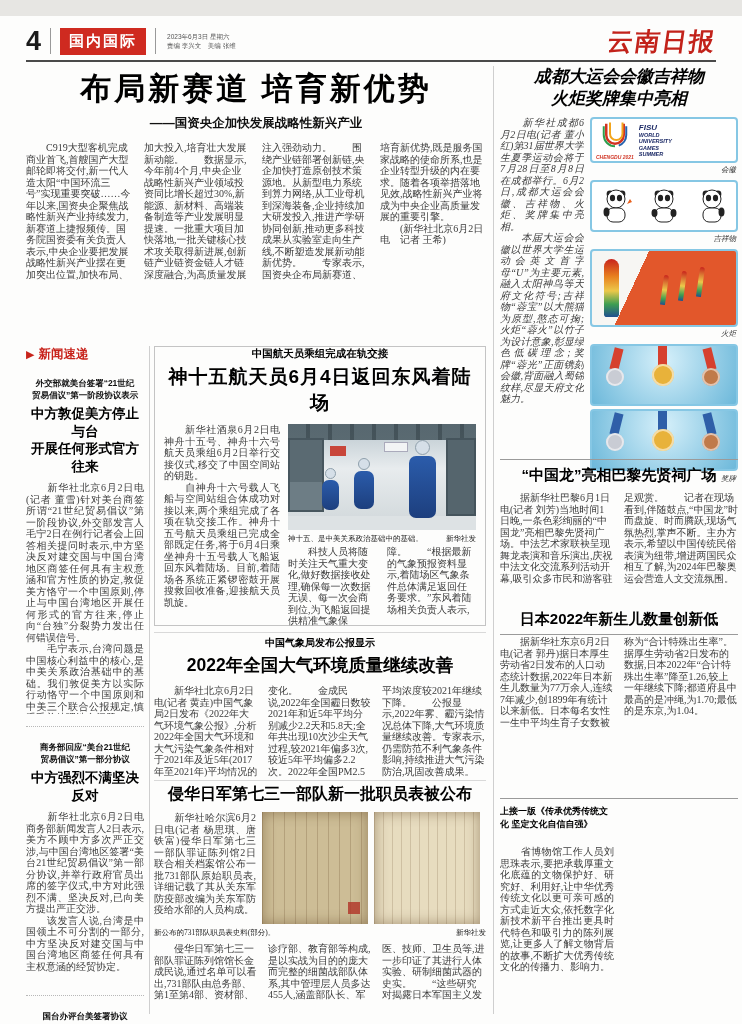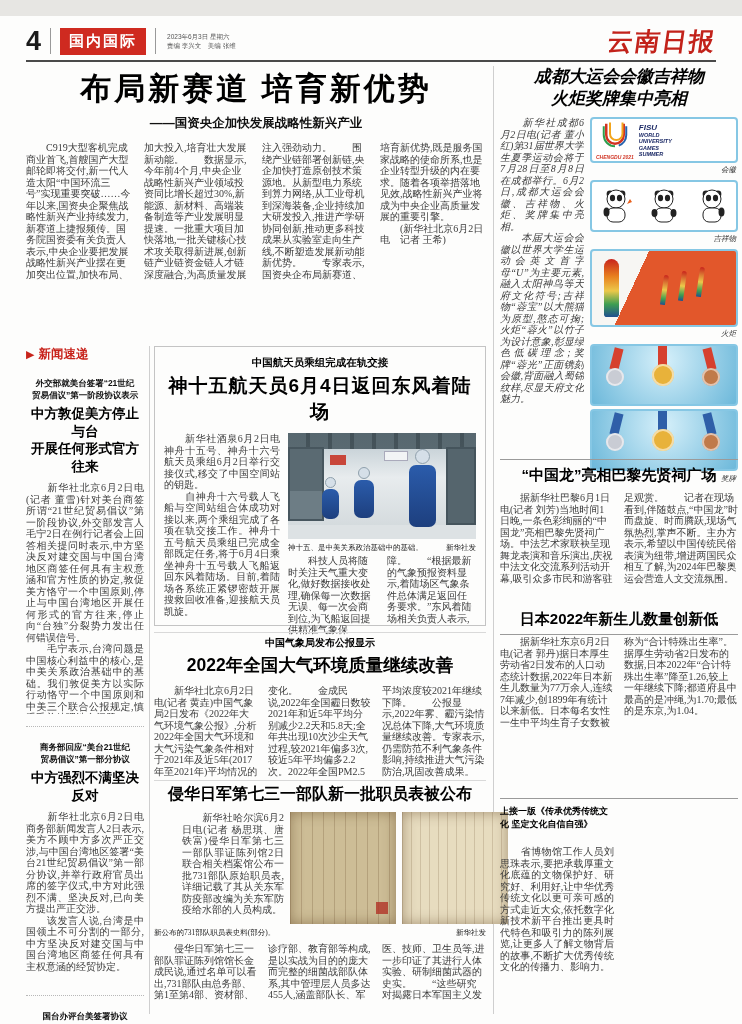--- a/index.html
+++ b/index.html
@@ -35,21 +35,21 @@
   .sidebar{position:absolute;left:26px;top:346px;width:118px;}
   .exp-head{display:flex;align-items:center;gap:4px;color:#c8241c;font-weight:bold;font-size:12.5px;}
   .exp-arrow{font-size:11px;}
   .sb-kicker{font-weight:bold;font-size:8.5px;line-height:12px;text-align:center;color:#111;margin-top:14px;}
   .sb-head{font-weight:bold;font-size:13.5px;line-height:17.5px;text-align:center;color:#000;margin-top:4px;}
   .sb-body{margin-top:7px;height:auto;overflow:hidden;}
   .sb-sep{border-top:1px dotted #b8b8b8;margin-top:12px;}
 
   
   .sz-box{position:absolute;left:154px;top:346px;width:332px;height:280px;border:1px solid #c4c4c4;
-          padding:9px 9px;box-sizing:border-box;}
+          padding:0 9px;box-sizing:border-box;}
   .sz-kicker{font-weight:bold;font-size:10.5px;text-align:center;color:#000;}
   .sz-h{font-weight:bold;font-size:19px;letter-spacing:1px;text-align:center;margin-top:3px;color:#000;}
   .sz-row{display:flex;gap:8px;margin-top:8px;}
   .sz-left{width:116px;flex:none;height:208px;overflow:hidden;}
   .sz-right{flex:1;}
   .photo{position:relative;height:106px;overflow:hidden;background:linear-gradient(180deg,#b9c6cd,#e8ecee 42%,#cfd6d9);}
   .ph-ceil{position:absolute;left:0;top:0;right:0;height:16px;
            background:repeating-linear-gradient(90deg,#46575f 0 18px,#2e3d44 18px 22px);opacity:.85;}
   .ph-rackL{position:absolute;left:0;top:14px;width:36px;height:74px;background:#5a6a72;
             box-shadow:inset 0 0 0 2px #47565e, inset 0 -30px 0 #6d7d85;}
@@ -67,21 +67,21 @@
   
   .weather{position:absolute;left:154px;top:636px;width:332px;}
   .w-kicker{font-weight:bold;font-size:10px;text-align:center;color:#000;}
   .w-h{font-weight:bold;font-size:17.5px;text-align:center;margin-top:3px;color:#000;}
   .w-cols{margin-top:8px;column-count:3;column-gap:10px;height:92px;overflow:hidden;}
 
   
   .u731{position:absolute;left:154px;top:784px;width:332px;}
   .u-h{font-weight:bold;font-size:16px;text-align:center;color:#000;}
   .u-row{display:flex;gap:6px;margin-top:7px;}
-  .u-left{width:102px;flex:none;height:112px;overflow:hidden;margin-left:28px;}
+  .u-left{width:102px;flex:none;height:112px;overflow:hidden;}
   .doc{width:106px;height:112px;flex:none;position:relative;overflow:hidden;}
   .doc1{background:#cdbd96 repeating-linear-gradient(90deg,rgba(92,62,30,.22) 0 1px,transparent 1px 11px);}
   .doc2{background:#e7dcbf repeating-linear-gradient(90deg,rgba(92,62,30,.18) 0 1px,transparent 1px 9px);}
   .doc .edge{position:absolute;inset:0;box-shadow:inset 0 0 14px rgba(80,50,20,.45);}
   .doc .seal{position:absolute;right:8px;bottom:10px;width:12px;height:12px;background:#b03226;opacity:.8;}
   .u-cap{display:flex;justify-content:space-between;font-size:7.5px;color:#222;margin-top:4px;}
   .u-cols{column-count:3;column-gap:10px;margin-top:5px;height:64px;overflow:hidden;}
 
   
   .cd{position:absolute;left:500px;top:66px;width:238px;font-style:italic;}

